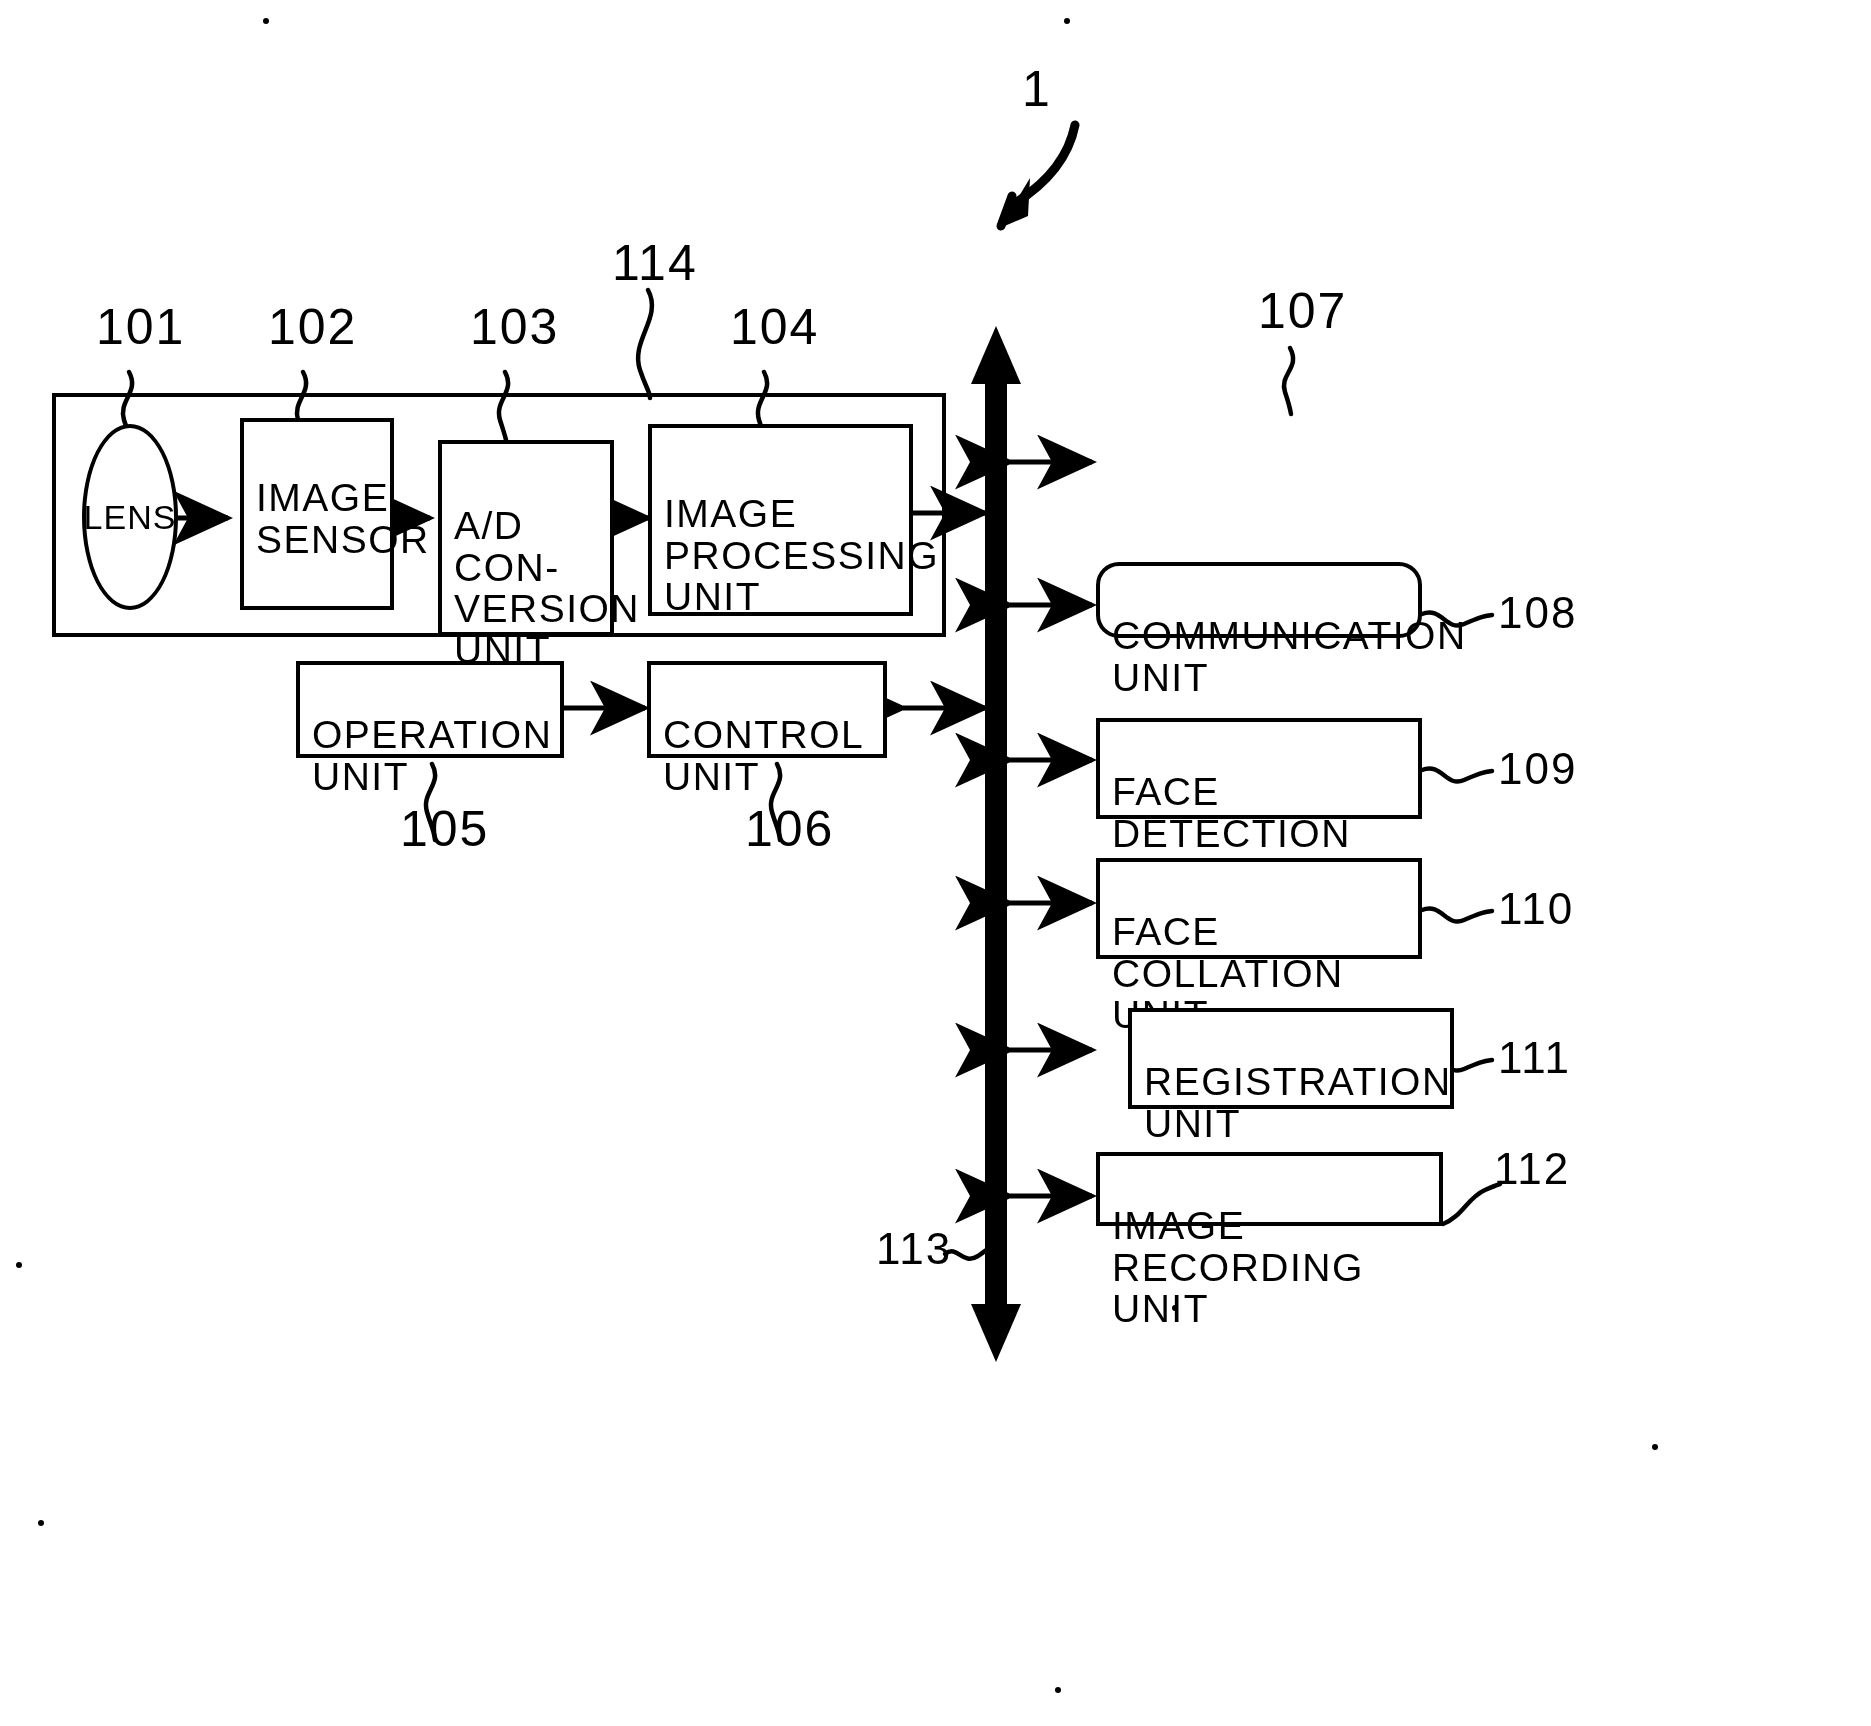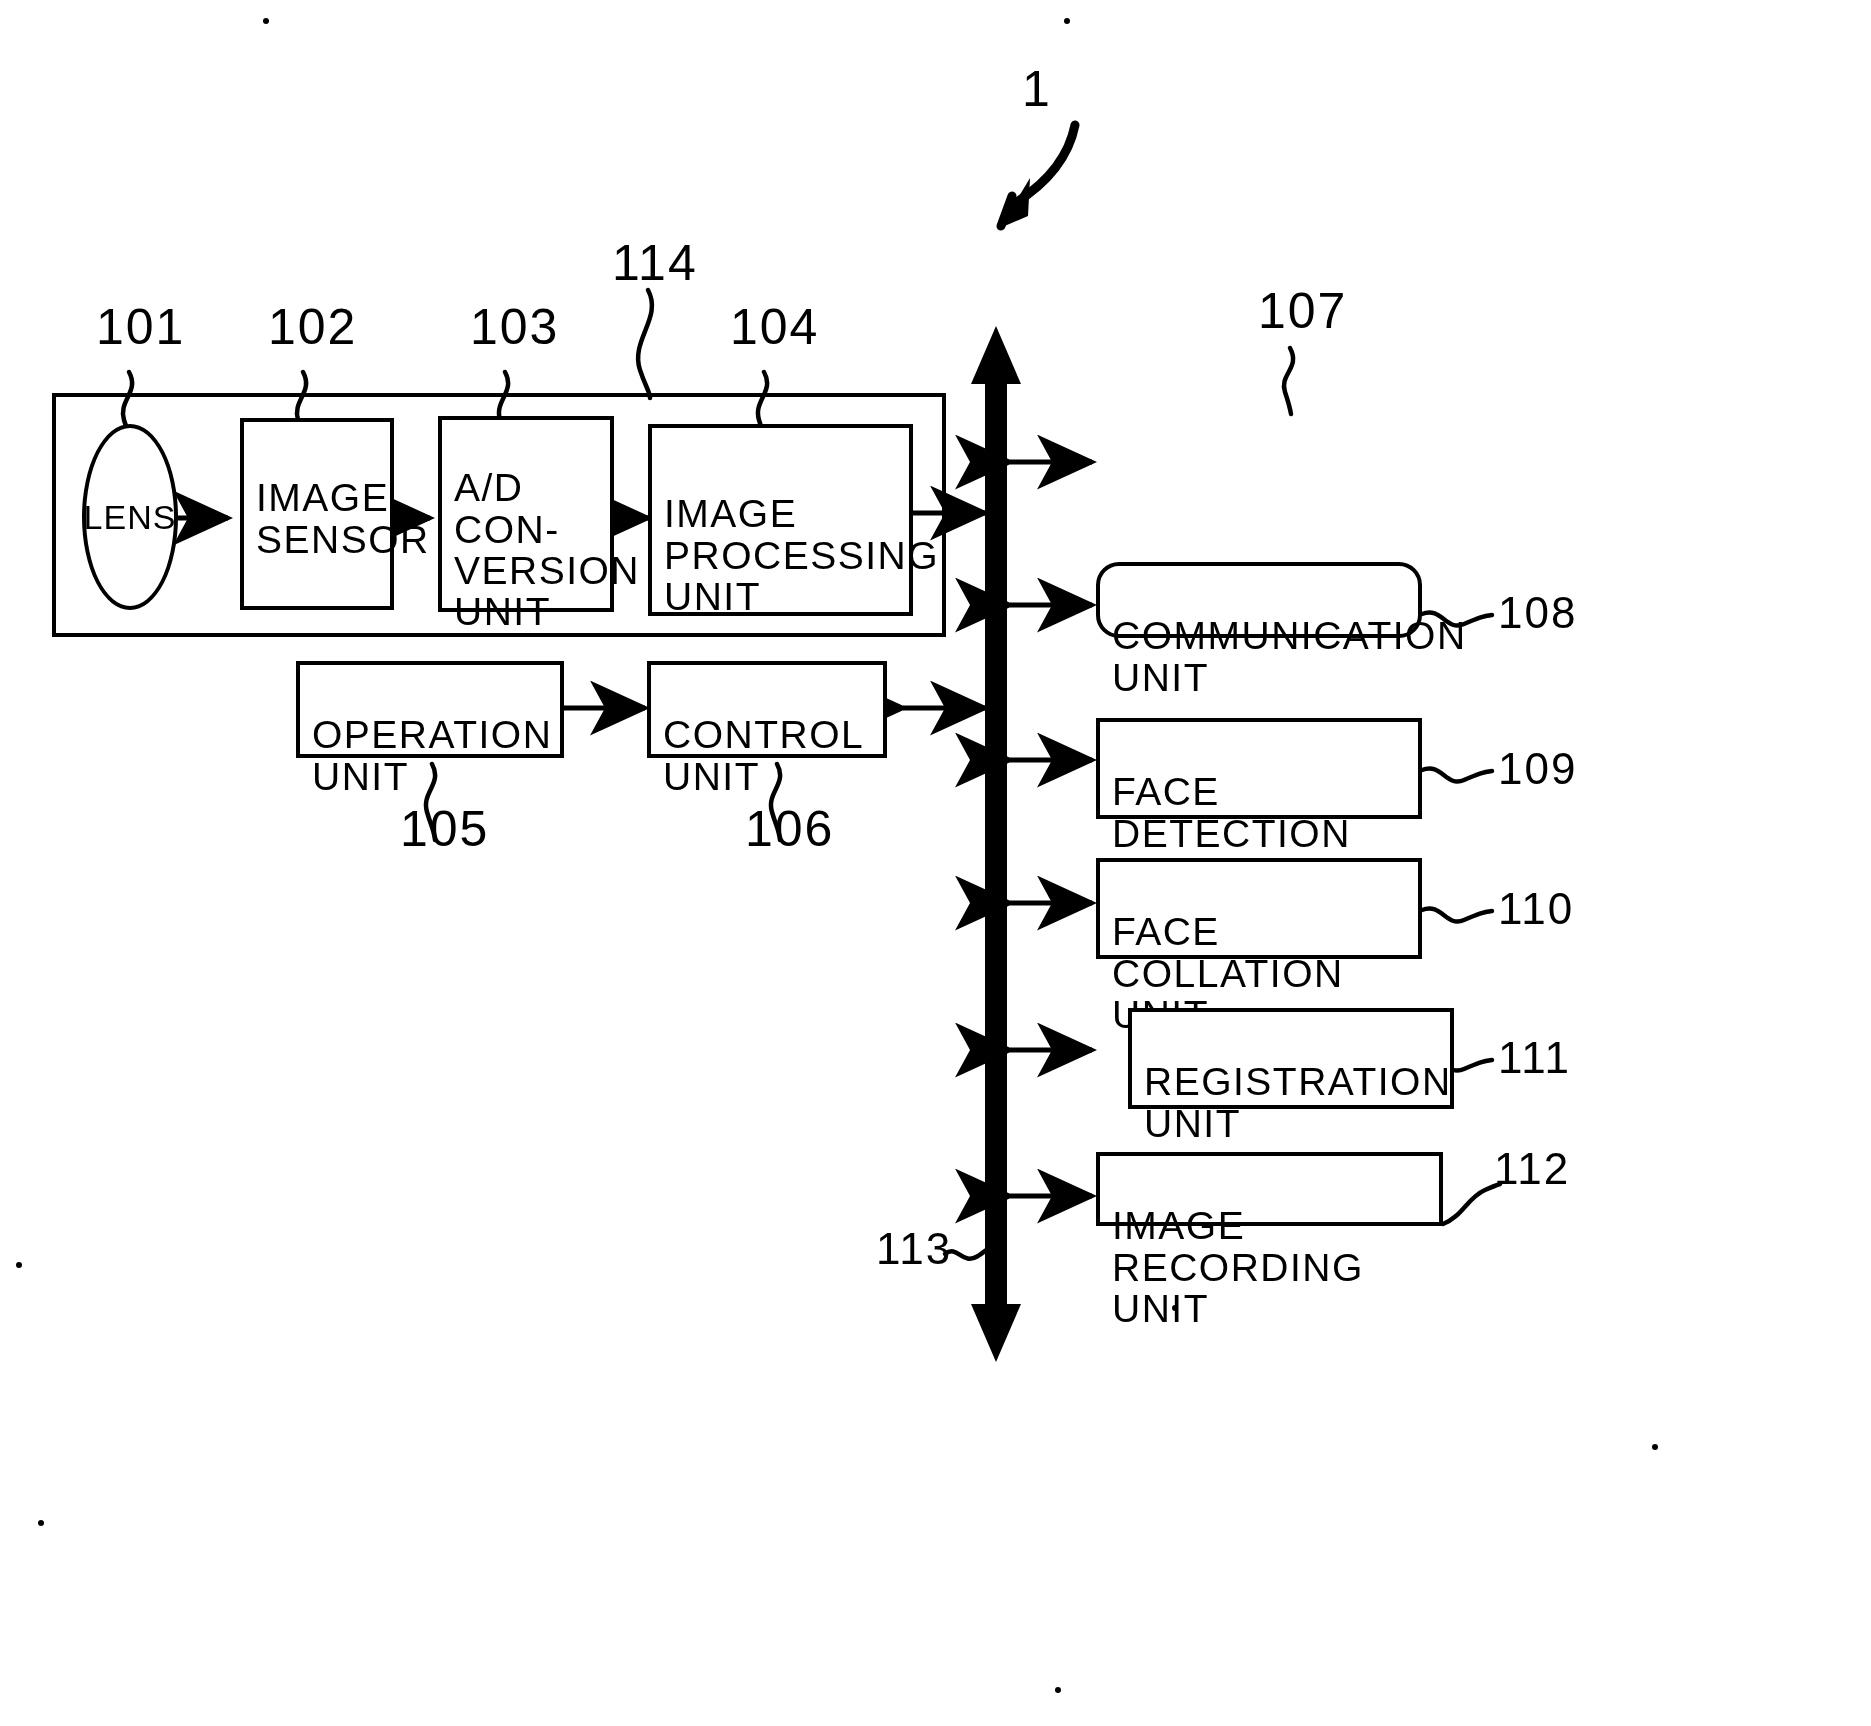--- a/index.html
+++ b/index.html
@@ -192,21 +192,21 @@
   <div class="lens-oval" style="left:82px; top:424px; width:96px; height:186px;">
     <span>LENS</span>
   </div>
 
   <div class="node" style="left:240px; top:418px; width:154px; height:192px;
               display:flex; align-items:center;">
     <span>IMAGE
 SENSOR</span>
   </div>
 
-  <div class="node" style="left:438px; top:416px; width:176px; height:196px; padding-top:6px;">
+  <div class="node" style="left:438px; top:440px; width:176px; height:196px; padding-top:20px;">
     <span>A/D
 CON-
 VERSION
 UNIT</span>
   </div>
 
   <div class="node" style="left:648px; top:424px; width:265px; height:192px; padding-top:24px;">
     <span>IMAGE
 PROCESSING
 UNIT</span>

